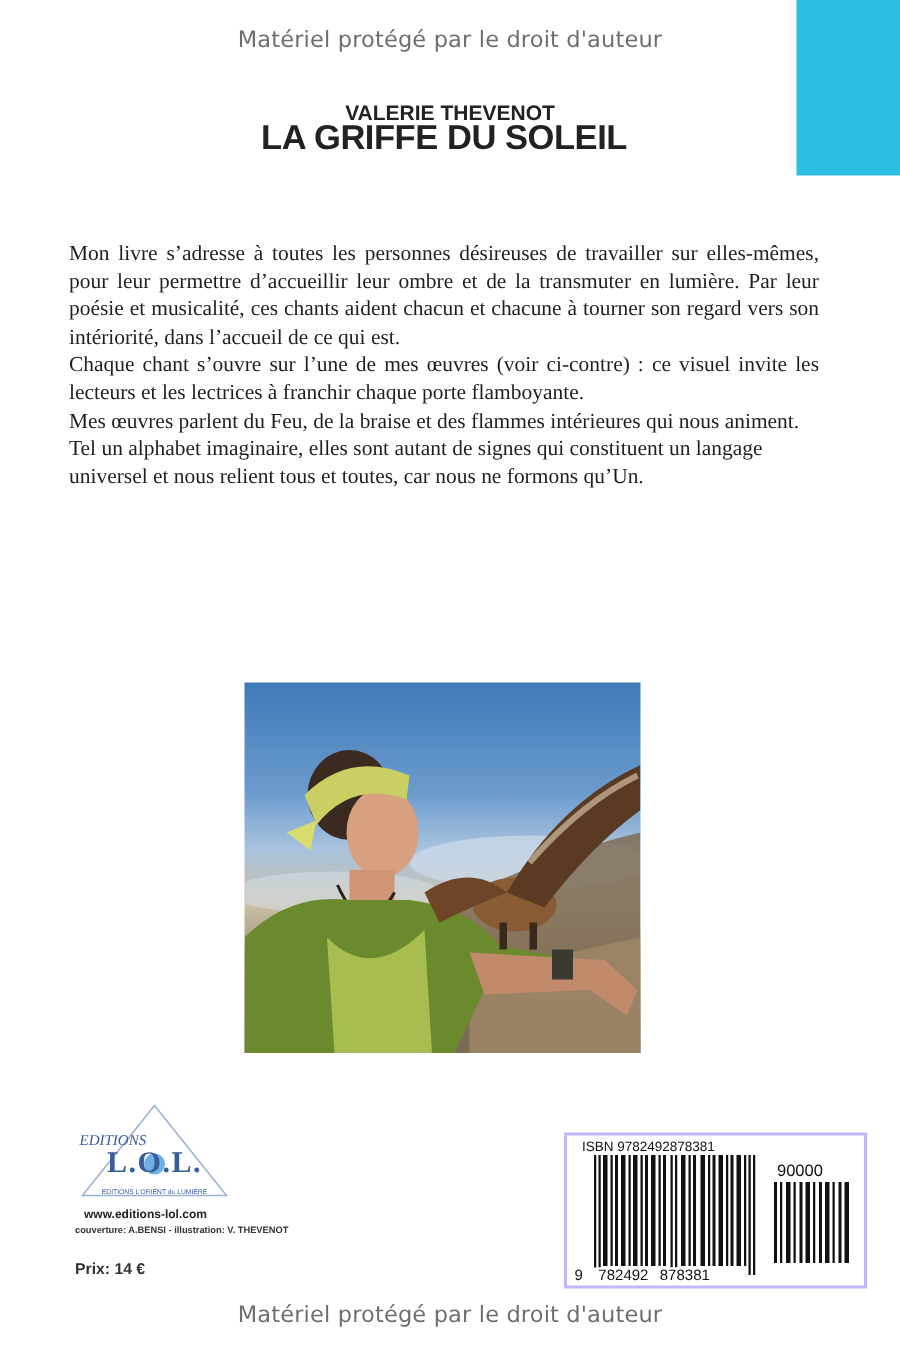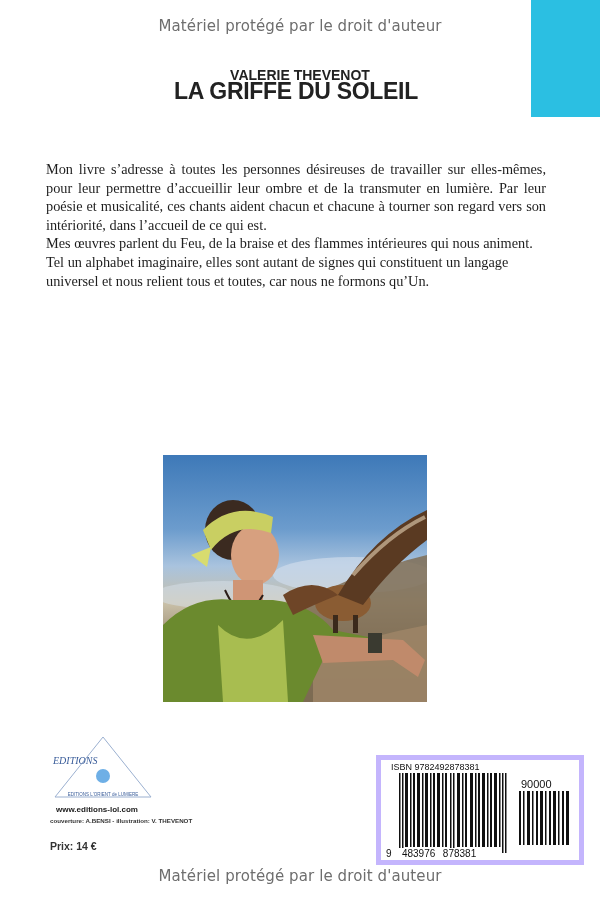--- a/index.html
+++ b/index.html
@@ -18,40 +18,41 @@
   .photo svg{position:absolute;left:0;top:0;}
   .publisher{position:absolute;left:50px;top:735px;width:200px;}
   .logo{position:relative;width:100px;height:68px;margin-left:3px;}
   .logo svg{position:absolute;left:0;top:0;}
   .logo .editions{position:absolute;top:20px;left:0;width:100px;text-align:left;font-family:"Liberation Serif",serif;font-style:italic;font-size:10px;color:#3a5d9a;}
   .logo .lol{position:absolute;top:29px;left:0;width:100px;text-align:center;font-family:"Liberation Serif",serif;font-weight:bold;font-size:20px;color:#3a5d9a;letter-spacing:1px;}
   .logo .sub{position:absolute;top:57px;left:0;width:100px;text-align:center;font-family:"Liberation Sans",sans-serif;font-size:4.5px;color:#3a5d9a;}
   .site{font-family:"Liberation Sans",sans-serif;font-weight:bold;font-size:8px;color:#222;margin-top:2px;margin-left:6px;}
   .credits{font-family:"Liberation Sans",sans-serif;font-weight:bold;font-size:6.2px;color:#333;margin-top:3px;}
   .price{font-family:"Liberation Sans",sans-serif;font-weight:bold;font-size:10.5px;color:#333;margin-top:16px;}
-  .barcode-box{position:absolute;left:376px;top:755px;width:198px;height:100px;border:5px solid #c4b5fd;background:#fff;}
+  .barcode-box{position:absolute;left:376px;top:755px;width:198px;height:100px;border:2px solid #c4b5fd;background:#fff;}
   .isbn-label{position:absolute;left:10px;top:2px;font-family:"Liberation Sans",sans-serif;font-size:9px;color:#111;}
   .price-code{position:absolute;left:140px;top:18px;font-family:"Liberation Sans",sans-serif;font-size:11px;color:#111;}
   .bars-main{position:absolute;left:18px;top:13px;}
   .bars-addon{position:absolute;left:138px;top:31px;}
   .digits{position:absolute;left:4px;top:88px;font-family:"Liberation Sans",sans-serif;font-size:10px;color:#111;background:#fff;}
   .digits span{background:#fff;padding:0 1px;}
 </style>
 </head>
 <body>
 
 <div class="watermark wm-top">Matériel protégé par le droit d'auteur</div>
 
 <div class="blue-block"></div>
 
 <div class="author">VALERIE THEVENOT</div>
 <div class="title">LA GRIFFE DU SOLEIL</div>
 
 <div class="blurb">
   <p>Mon livre s’adresse à toutes les personnes désireuses de travailler sur elles-mêmes, pour leur permettre d’accueillir leur ombre et de la transmuter en lumière. Par leur poésie et musicalité, ces chants aident chacun et chacune à tourner son regard vers son intériorité, dans l’accueil de ce qui est.</p>
+  <p>Chaque chant s’ouvre sur l’une de mes œuvres (voir ci-contre) : ce visuel invite les lecteurs et les lectrices à franchir chaque porte flamboyante.</p>
   <p class="last">Mes œuvres parlent du Feu, de la braise et des flammes intérieures qui nous animent. Tel un alphabet imaginaire, elles sont autant de signes qui constituent un langage universel et nous relient tous et toutes, car nous ne formons qu’Un.</p>
 </div>
 
 <div class="photo">
   <svg width="264" height="247" viewBox="0 0 264 247">
 
     <ellipse cx="190" cy="120" rx="80" ry="18" fill="#cfdceb" opacity="0.7"></ellipse>
     <ellipse cx="60" cy="140" rx="70" ry="14" fill="#d8e2ec" opacity="0.5"></ellipse>
 
     <path d="M120 160 Q180 120 264 100 L264 247 L120 247 Z" fill="#7f6d55" opacity="0.85"></path>
@@ -87,20 +88,21 @@
   </svg>
 </div>
 
 <div class="publisher">
   <div class="logo">
     <svg width="100" height="68" viewBox="0 0 100 68">
       <polygon points="50,2 98,62 2,62" fill="none" stroke="#9bb0d0" stroke-width="1"></polygon>
       <circle cx="50" cy="41" r="7" fill="#4a9be0" opacity="0.8"></circle>
     </svg>
     <div class="editions">EDITIONS</div>
+    <div class="lol">L.O.L.</div>
     <div class="sub">EDITIONS L'ORIENT de LUMIERE</div>
   </div>
   <div class="site">www.editions-lol.com</div>
   <div class="credits">couverture: A.BENSI - illustration: V. THEVENOT</div>
   <div class="price">Prix: 14 €</div>
 </div>
 
 <div class="barcode-box">
   <div class="isbn-label">ISBN 9782492878381</div>
   <div class="price-code">90000</div>
@@ -147,18 +149,18 @@
       <rect x="26" y="0" width="1.5" height="54"></rect>
         <rect x="30" y="0" width="2" height="54"></rect>
       <rect x="34" y="0" width="3" height="54"></rect>
         <rect x="39" y="0" width="1.5" height="54"></rect>
       <rect x="43" y="0" width="2" height="54"></rect>
         <rect x="47" y="0" width="3" height="54"></rect>
     </g>
   </svg>
   <div class="digits">
     <span>9</span>&nbsp;&nbsp;
-    <span>483976</span>&nbsp;
+    <span>782492</span>&nbsp;
     <span>878381</span>
   </div>
 </div>
 
 <div class="watermark wm-bottom">Matériel protégé par le droit d'auteur</div>
 
 </body></html>

